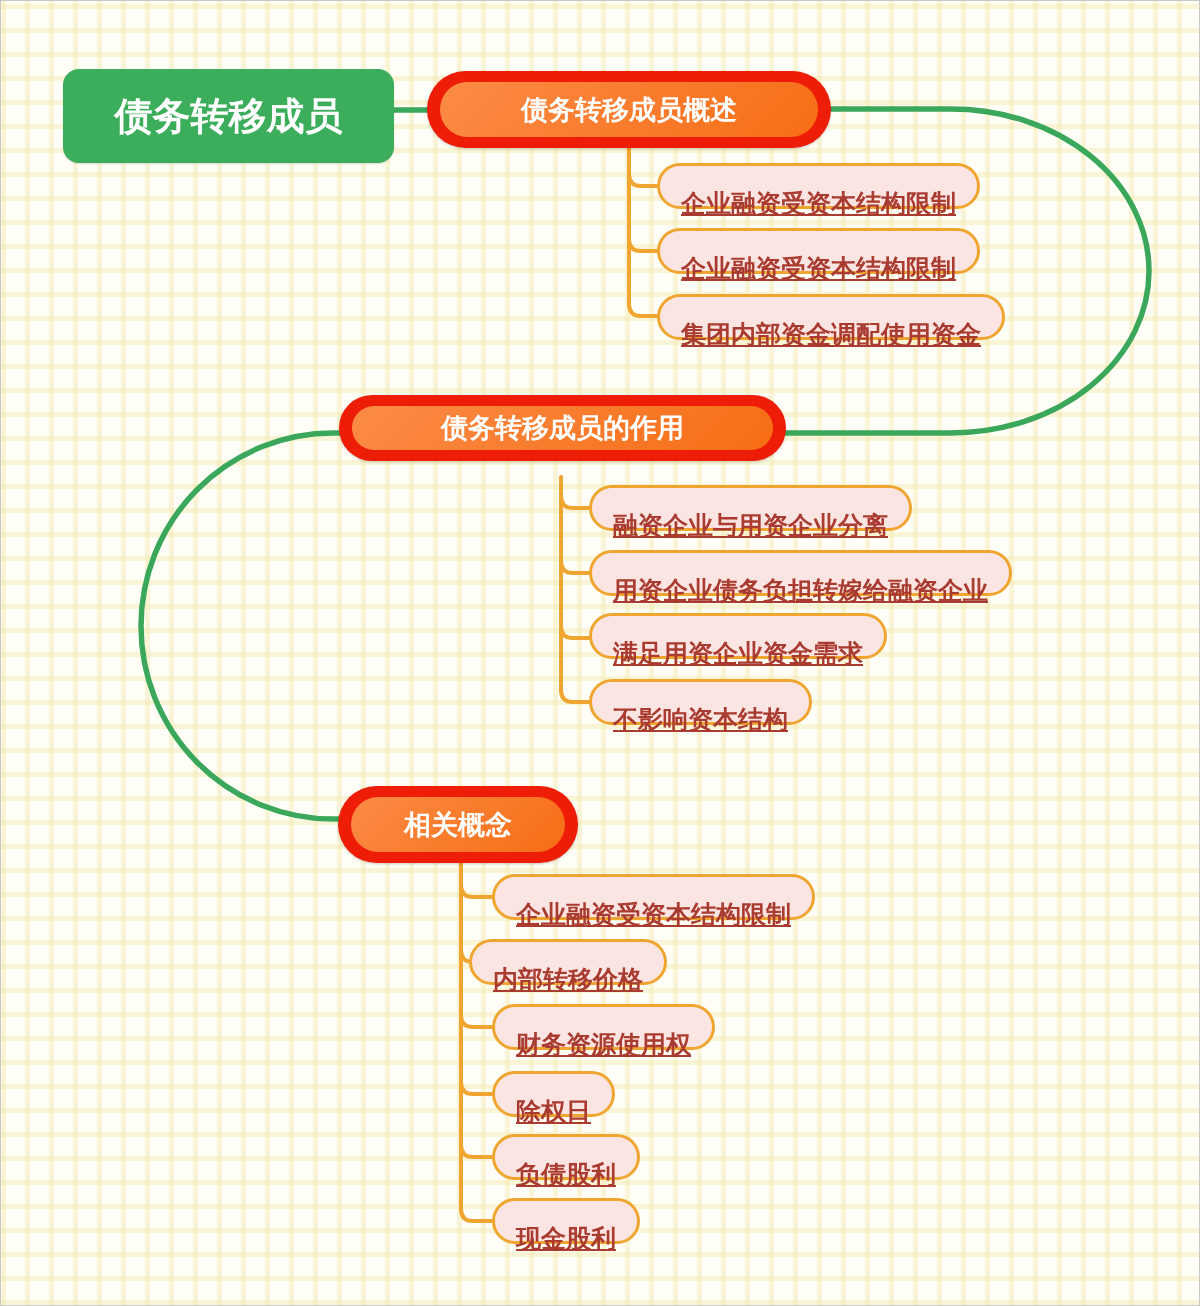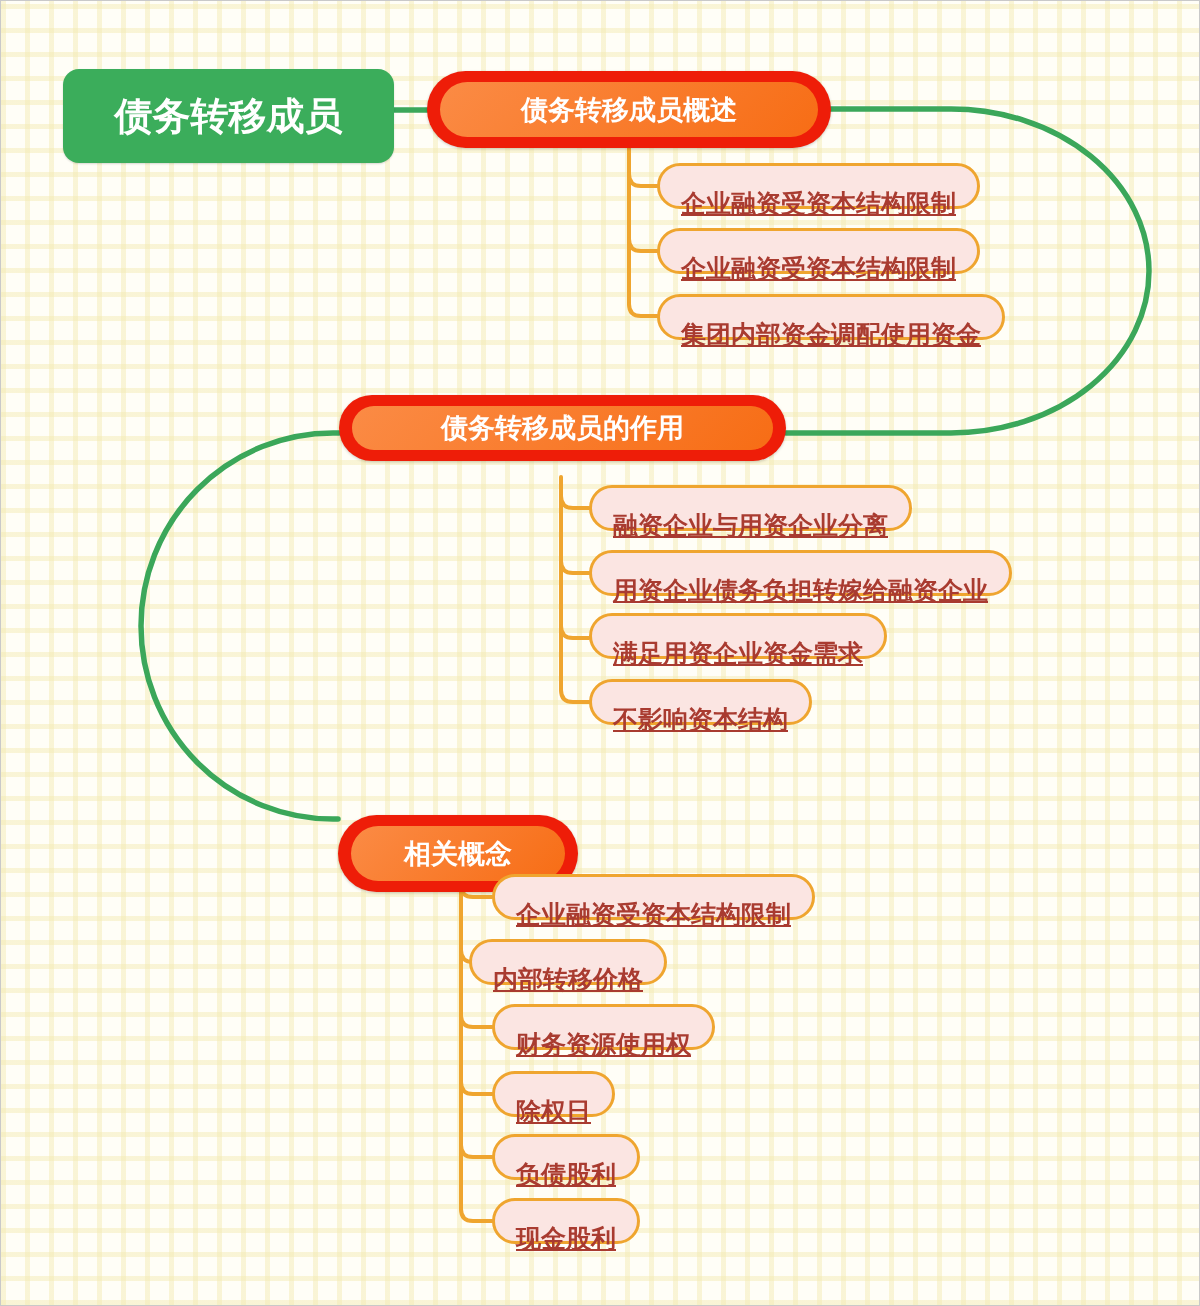--- a/index.html
+++ b/index.html
@@ -32,21 +32,21 @@
   }
   .branch-inner{
     width:100%;height:100%;
     background:linear-gradient(135deg,#FB8B45 0%,#F76D15 100%);
     border-radius:30px;
     display:flex;align-items:center;justify-content:center;
     color:#fff;font-size:27px;font-weight:bold;white-space:nowrap;
   }
   .b1{left:426px;top:70px;width:404px;height:77px;}
   .b2{left:338px;top:394px;width:447px;height:66px;}
-  .b3{left:337px;top:785px;width:240px;height:77px;margin-top:29px;}
+  .b3{left:337px;top:785px;width:240px;height:77px;}
 
   .child-node{
     position:absolute;height:46px;box-sizing:border-box;
     background:#FBE5E2;border:3px solid #EFA52F;border-radius:24px;
     padding:18px 21px;line-height:40px;
     color:#A93B30;font-size:25px;font-weight:bold;white-space:nowrap;text-decoration:underline;
   }
 </style>
 </head>
 <body>

